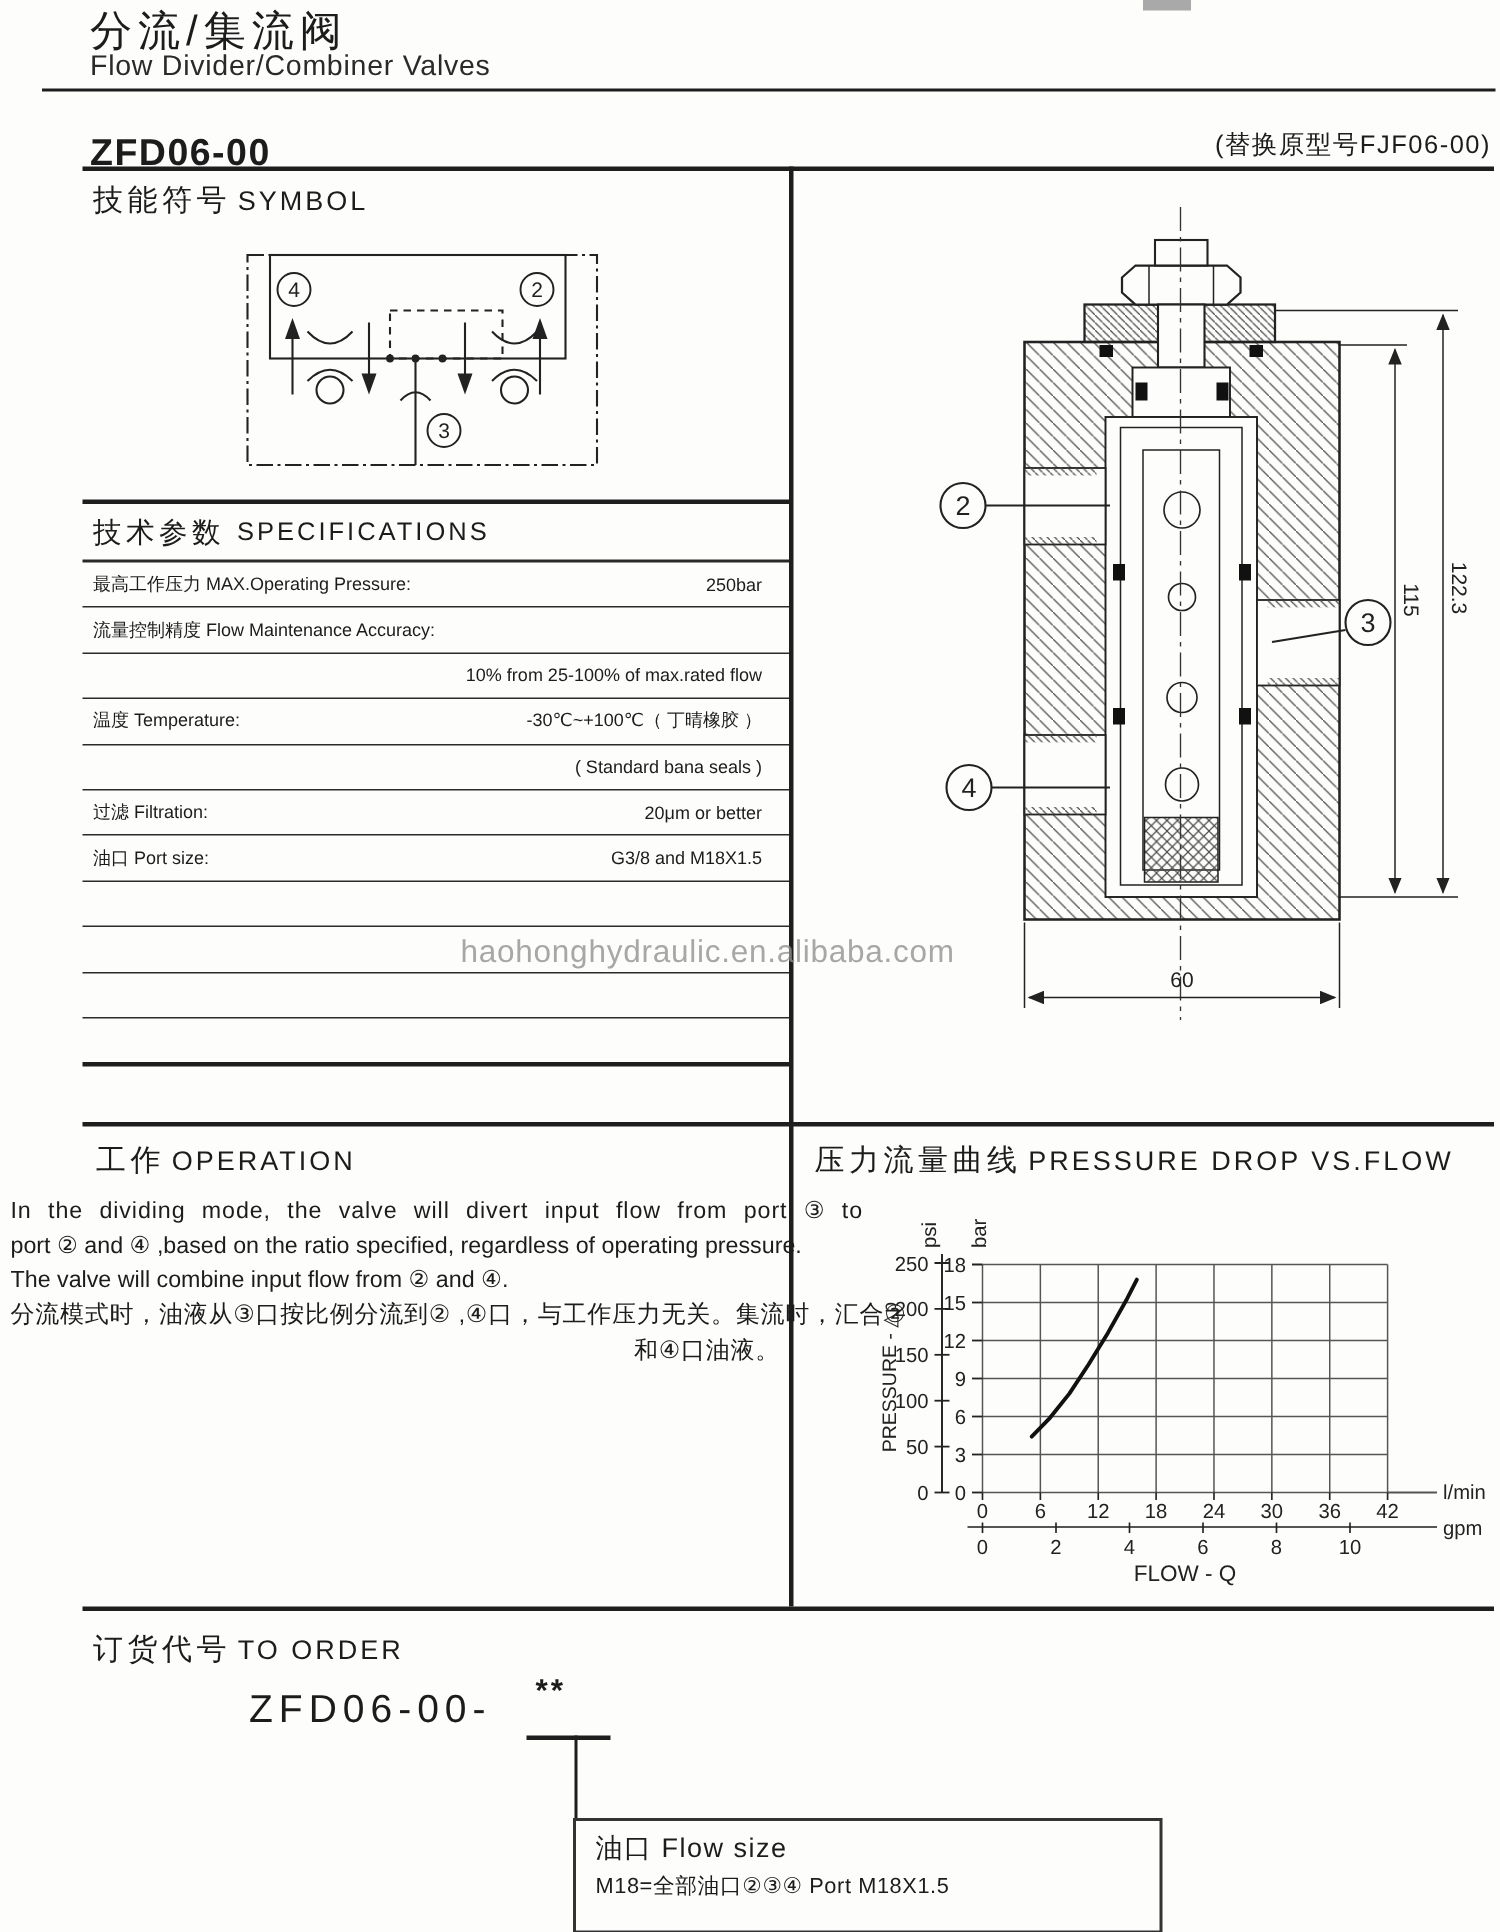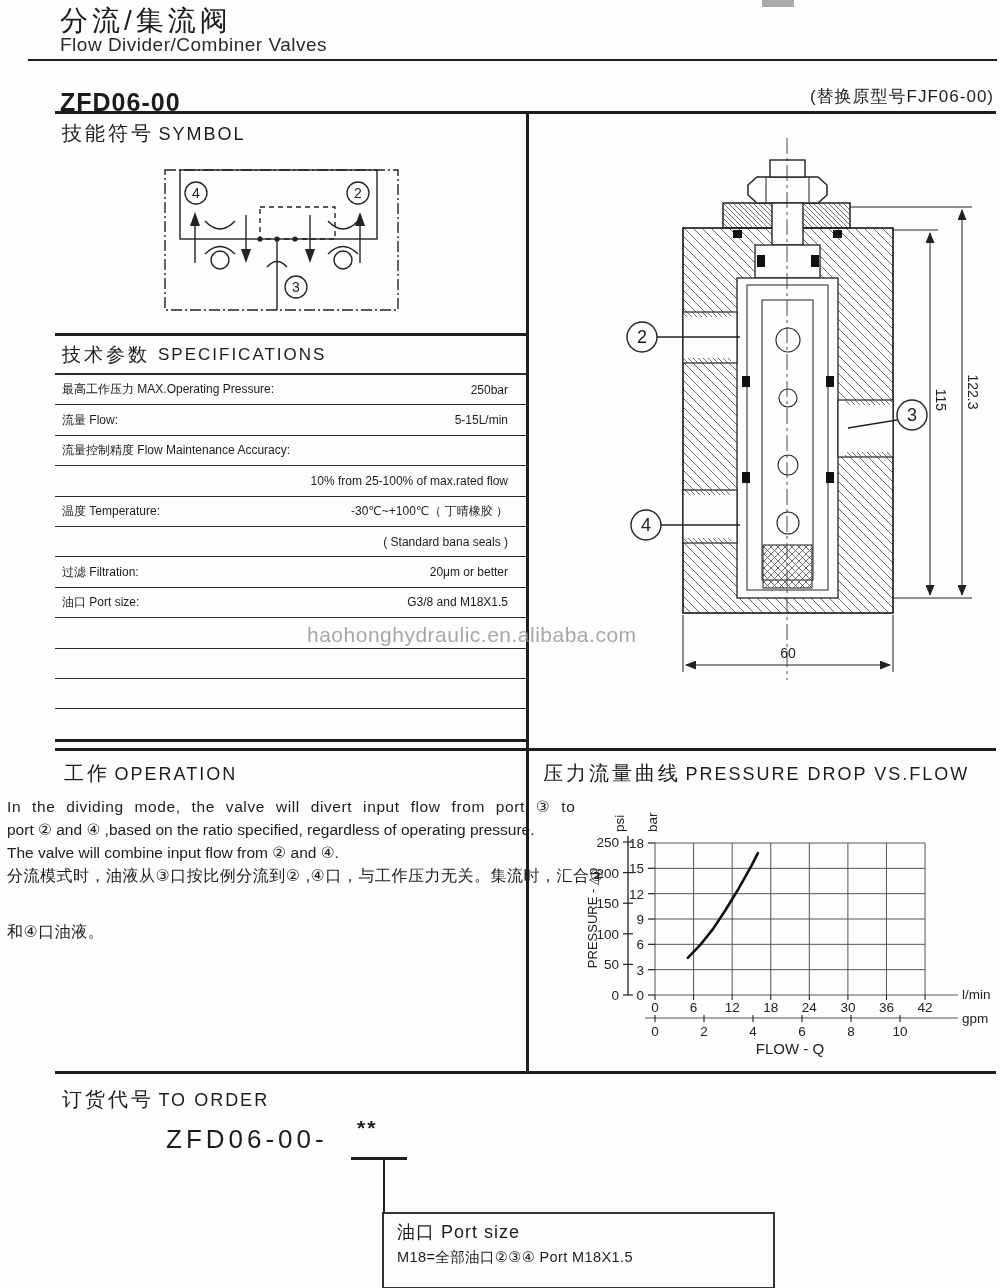--- a/index.html
+++ b/index.html
@@ -99,24 +99,20 @@
   <div class="head">
     <span class="zh">技术参数</span>
     <span class="en">SPECIFICATIONS</span>
   </div>
   <div id="spec-rows">
       <div class="spec-row">
         <span class="spec-label">最高工作压力 MAX.Operating Pressure:</span>
         <span class="spec-value">250bar</span>
       </div>
       <div class="spec-row">
-        <span class="spec-label">流量 Flow:</span>
-        <span class="spec-value">5-15L/min</span>
-      </div>
-      <div class="spec-row">
         <span class="spec-label">流量控制精度 Flow Maintenance Accuracy:</span>
         <span class="spec-value"></span>
       </div>
       <div class="spec-row">
         <span class="spec-label"></span>
         <span class="spec-value">10% from 25-100% of max.rated flow</span>
       </div>
       <div class="spec-row">
         <span class="spec-label">温度 Temperature:</span>
         <span class="spec-value">-30℃~+100℃（ 丁晴橡胶 ）</span>
@@ -256,21 +252,21 @@
 <div class="hline" style="left:55px;top:748px;width:941px;height:3px;"></div>
 
 <div class="abs sec-heading" style="left:64px;top:760px;">
   <span class="zh">工作</span>
   <span class="en">OPERATION</span>
 </div>
 <div class="abs op-line wide" style="top:798px;">In the dividing mode, the valve will divert input flow from port ③ to</div>
 <div class="abs op-line" style="top:821px;">port ② and ④ ,based on the ratio specified, regardless of operating pressure.</div>
 <div class="abs op-line" style="top:844px;">The valve will combine input flow from ② and ④.</div>
 <div class="abs op-line zh" style="top:866px;">分流模式时，油液从③口按比例分流到② ,④口，与工作压力无关。集流时，汇合②</div>
-<div class="abs op-line zh" style="top:922px;">和④口油液。</div>
+<div class="abs op-line zh" style="top:890px;text-align:right;">和④口油液。</div>
 
 <div class="abs sec-heading" style="left:543px;top:760px;">
   <span class="zh">压力流量曲线</span>
   <span class="en">PRESSURE DROP VS.FLOW</span>
 </div>
 <svg class="abs" id="chart-svg" style="left:540px;top:790px;" width="460" height="275" viewBox="0 0 460 275">
     <line x1="115" y1="53" x2="115" y2="205" stroke="#555" stroke-width="1"></line>
     <line x1="153.57999999999998" y1="53" x2="153.57999999999998" y2="205" stroke="#555" stroke-width="1"></line>
     <line x1="192.16" y1="53" x2="192.16" y2="205" stroke="#555" stroke-width="1"></line>
     <line x1="230.74" y1="53" x2="230.74" y2="205" stroke="#555" stroke-width="1"></line>
@@ -355,15 +351,15 @@
 
 <div class="abs sec-heading" style="left:62px;top:1086px;">
   <span class="zh">订货代号</span>
   <span class="en">TO ORDER</span>
 </div>
 <div class="abs order-code">ZFD06-00-</div>
 <div class="abs order-stars">**</div>
 <div class="hline" style="left:351px;top:1157px;width:56px;height:2.5px;"></div>
 <div class="hline" style="left:383px;top:1157px;width:2px;height:56px;"></div>
 <div class="abs" id="order-box">
-  <div class="bt">油口 Port size</div>
+  <div class="bt">油口 Flow size</div>
   <div class="bl">M18=全部油口②③④ Port M18X1.5</div>
 </div>
 
 </body></html>

